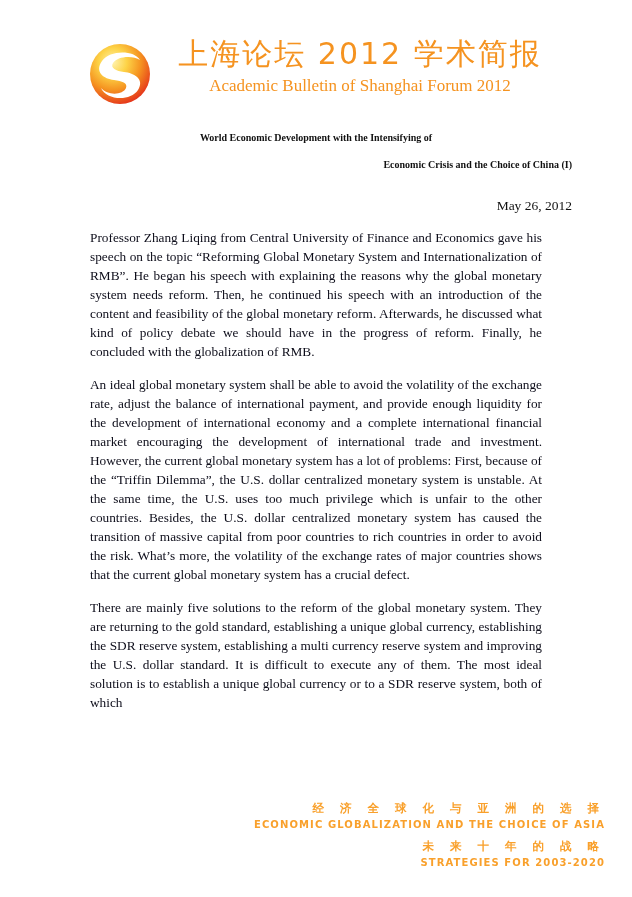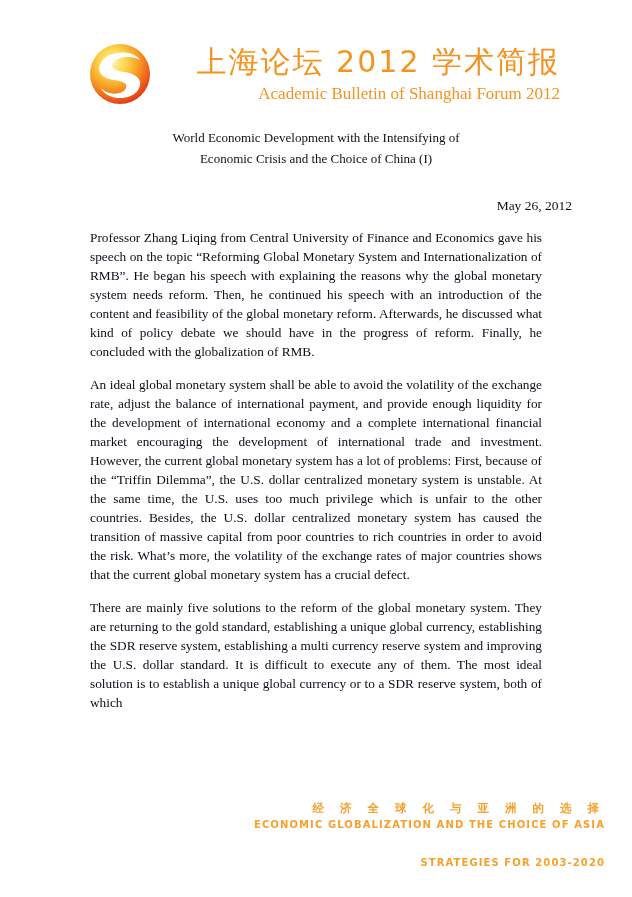--- a/index.html
+++ b/index.html
@@ -27,23 +27,23 @@
   .logo {
     position: absolute;
     left: 88px;
     top: 42px;
     width: 64px;
     height: 64px;
   }
   .masthead-text {
     position: absolute;
     left: 160px;
-    top: 42px;
+    top: 34px;
     width: 400px;
-    text-align: right;
+    text-align: center;
   }
   .title-cn {
     font-family: "DejaVu Sans", "Liberation Sans", sans-serif;
     font-size: 30px;
     line-height: 40px;
     color: #F59320;
     letter-spacing: 2px;
     white-space: nowrap;
   }
   .title-en {
@@ -54,27 +54,27 @@
     color: #F59320;
     white-space: nowrap;
   }
 
   
   .doc-title {
     position: absolute;
     left: 60px;
     width: 512px;
     text-align: center;
-    font-weight: normal;
-    font-size: 13px;
+    font-weight: bold;
+    font-size: 10px;
     line-height: 20px;
     color: #111111;
   }
   .doc-title.line1 { top: 128px; }
-  .doc-title.line2 { top: 149px; }
+  .doc-title.line2 { top: 155px; text-align: right; }
 
   .doc-date {
     position: absolute;
     left: 60px;
     top: 197px;
     width: 512px;
     text-align: right;
     font-size: 13.5px;
     line-height: 18px;
     color: #111111;
@@ -171,14 +171,15 @@
 
 <div class="body-copy">
   <p class="para">Professor Zhang Liqing from Central University of Finance and Economics gave his speech on the topic “Reforming Global Monetary System and Internationalization of RMB”. He began his speech with explaining the reasons why the global monetary system needs reform. Then, he continued his speech with an introduction of the content and feasibility of the global monetary reform. Afterwards, he discussed what kind of policy debate we should have in the progress of reform. Finally, he concluded with the globalization of RMB.</p>
   <p class="para">An ideal global monetary system shall be able to avoid the volatility of the exchange rate, adjust the balance of international payment, and provide enough liquidity for the development of international economy and a complete international financial market encouraging the development of international trade and investment. However, the current global monetary system has a lot of problems: First, because of the “Triffin Dilemma”, the U.S. dollar centralized monetary system is unstable. At the same time, the U.S. uses too much privilege which is unfair to the other countries. Besides, the U.S. dollar centralized monetary system has caused the transition of massive capital from poor countries to rich countries in order to avoid the risk. What’s more, the volatility of the exchange rates of major countries shows that the current global monetary system has a crucial defect.</p>
   <p class="para">There are mainly five solutions to the reform of the global monetary system. They are returning to the gold standard, establishing a unique global currency, establishing the SDR reserve system, establishing a multi currency reserve system and improving the U.S. dollar standard. It is difficult to execute any of them. The most ideal solution is to establish a unique global currency or to a SDR reserve system, both of which</p>
 </div>
 
 <div class="footer">
   <div class="footer-row r1 fc-cn">经 济 全 球 化 与 亚 洲 的 选 择</div>
   <div class="footer-row r2 fc-en">ECONOMIC GLOBALIZATION AND THE CHOICE OF ASIA</div>
+  <div class="footer-row r3 fc-cn">未 来 十 年 的 战 略</div>
   <div class="footer-row r4 fc-en">STRATEGIES FOR 2003-2020</div>
 </div>
 
 </body></html>

